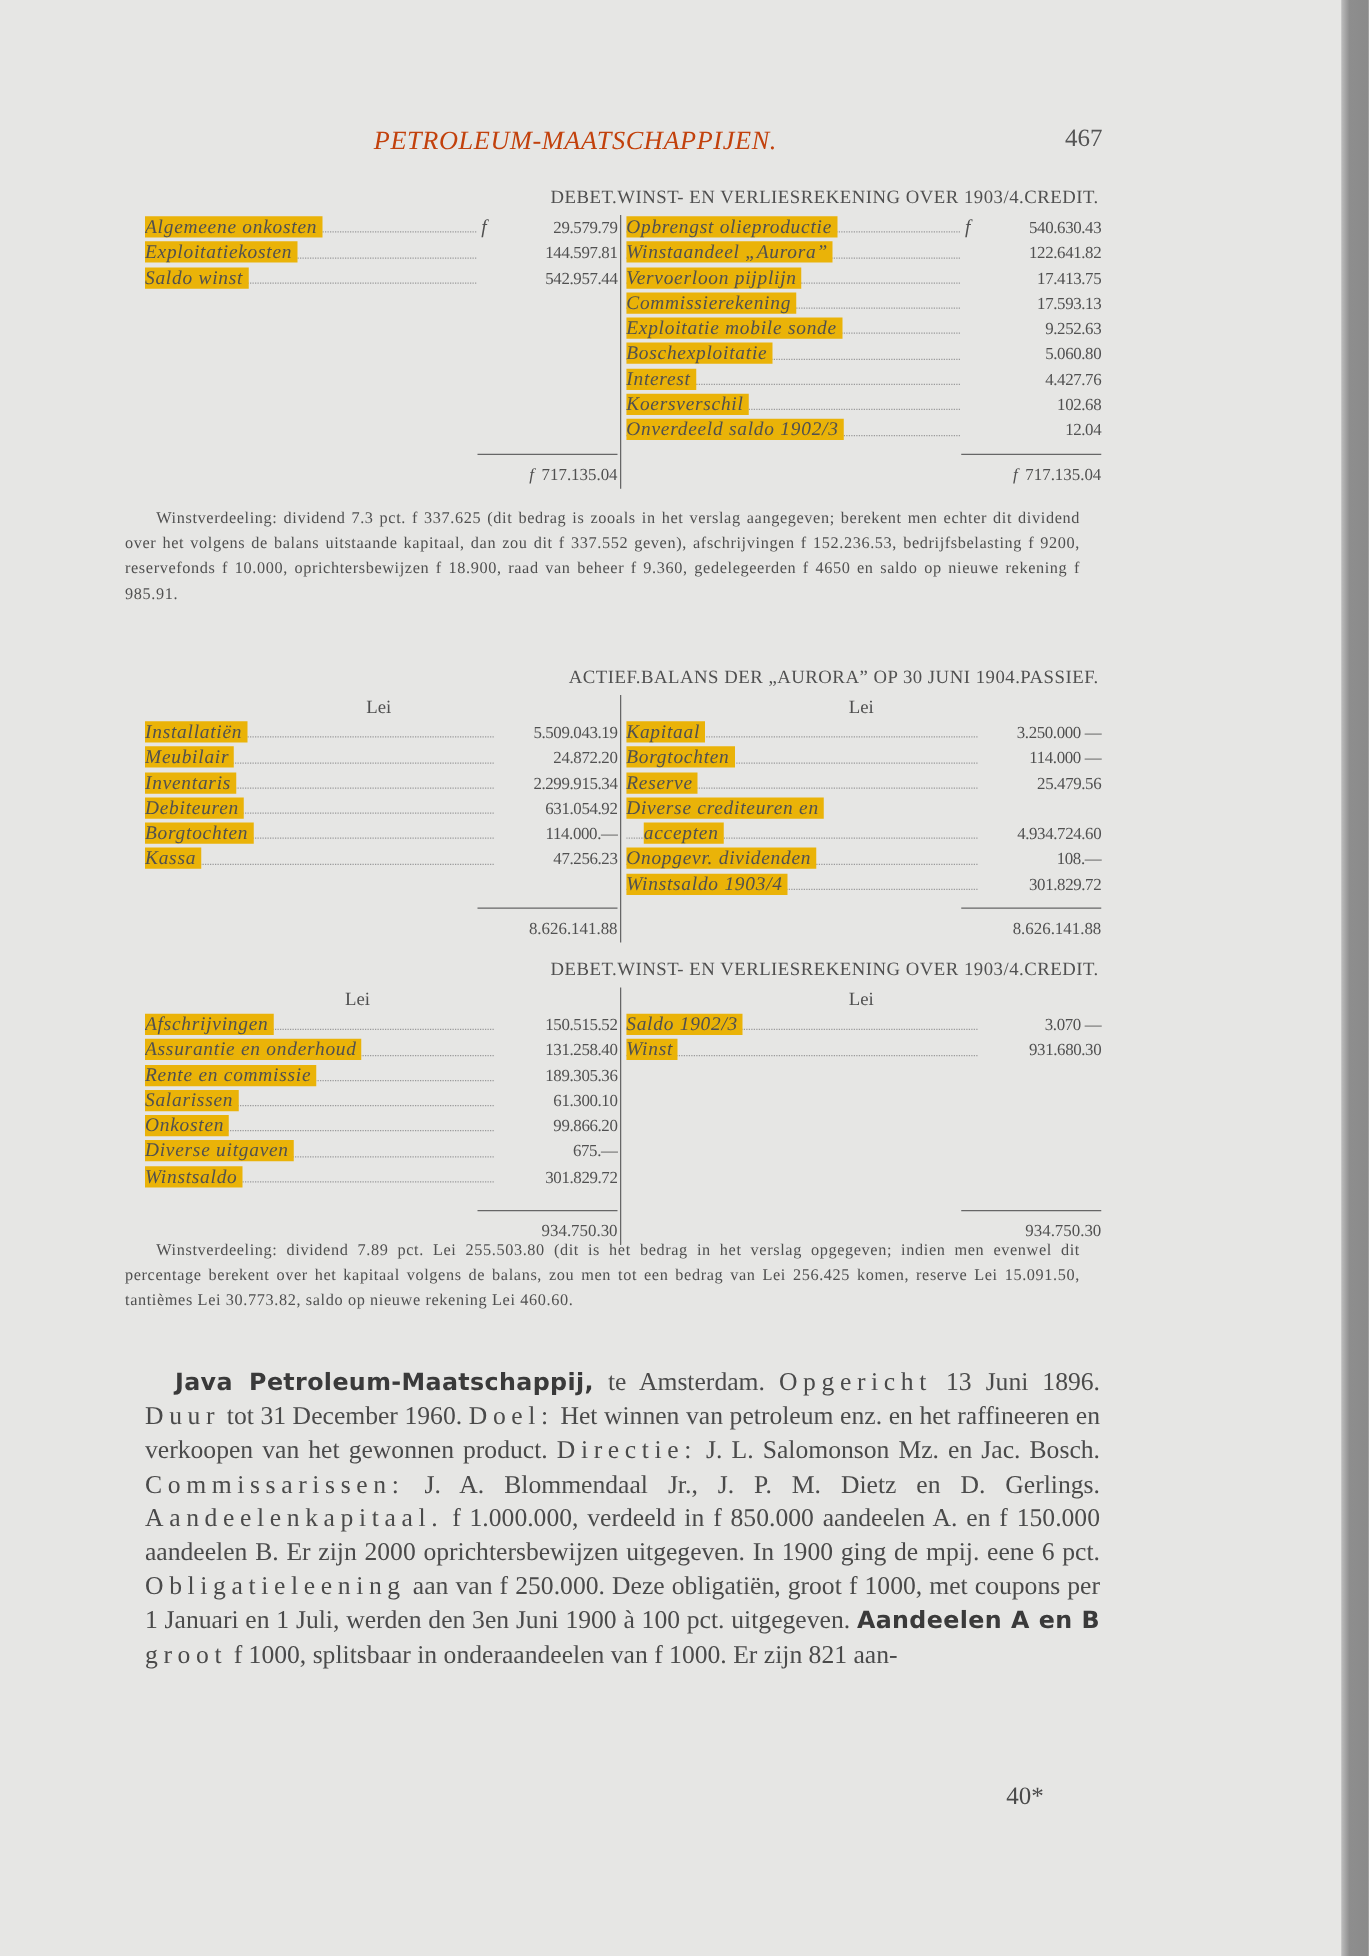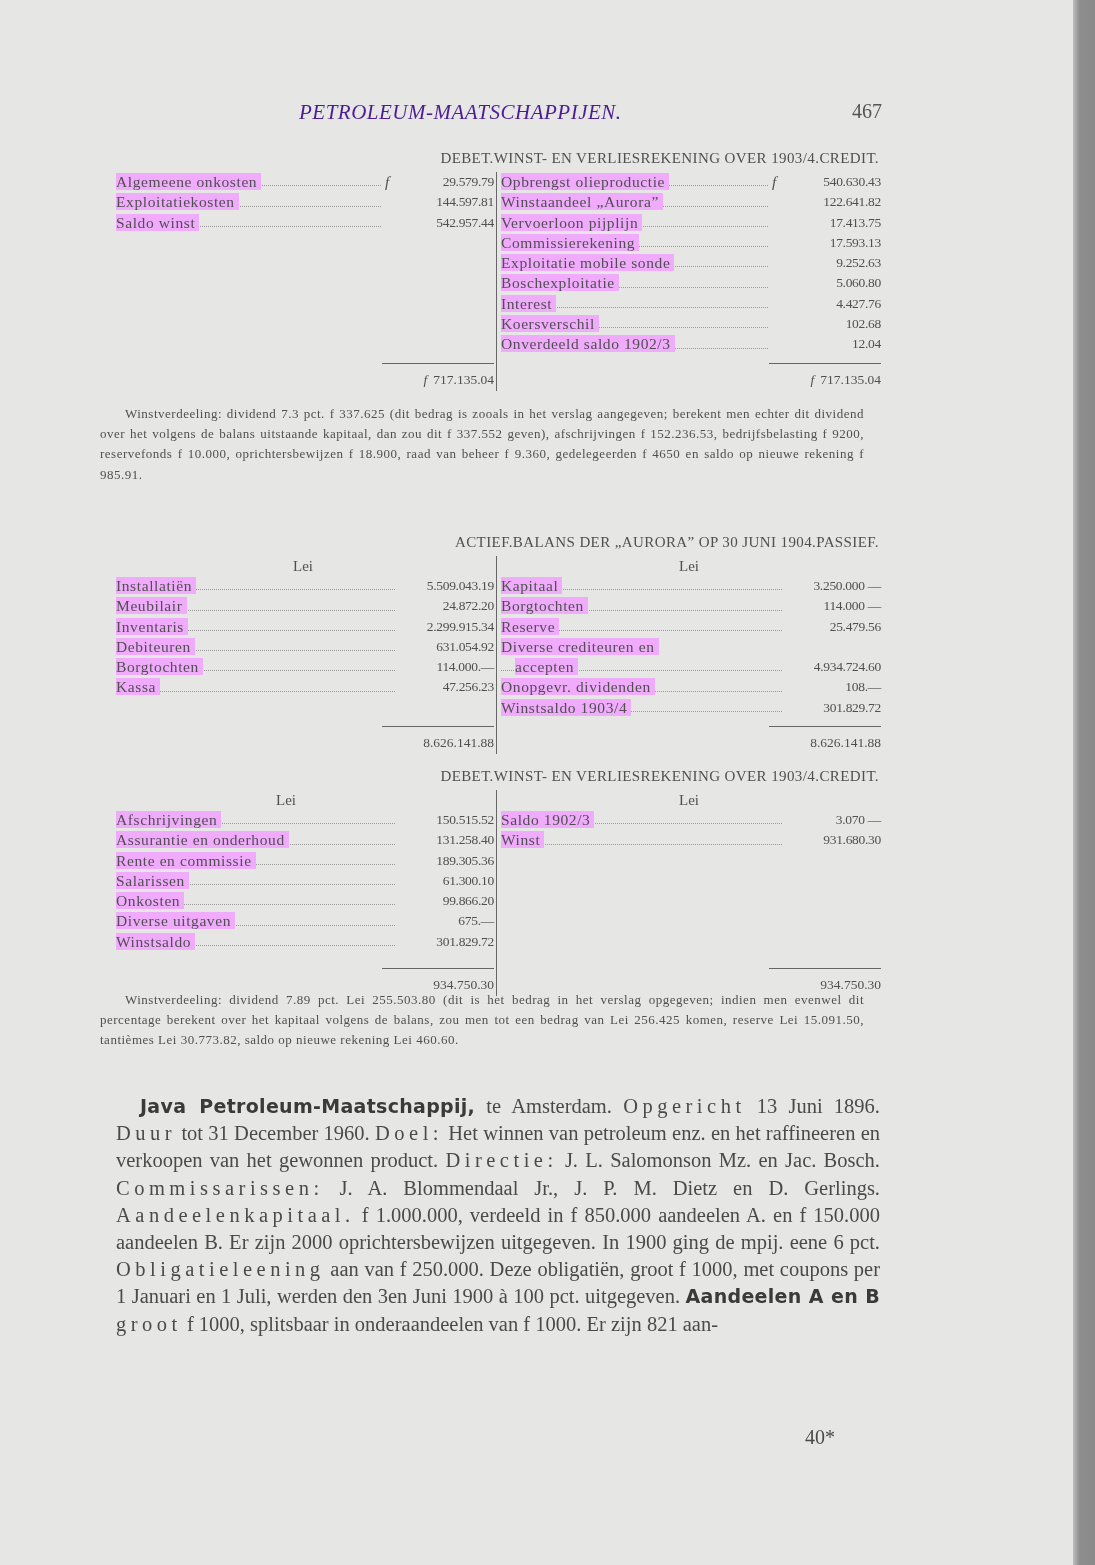--- a/index.html
+++ b/index.html
@@ -13,21 +13,21 @@
   .page-edge {
     position: absolute; top: 0; right: 0; width: 22px; height: 1565px;
     background: linear-gradient(to right, #bdbdbd 0%, #8e8e8e 30%, #8a8a8a 100%);
   }
   .header {
     position: absolute; top: 100px; left: 0; width: 1095px; height: 30px;
   }
   .running-title {
     position: absolute; left: 299px; top: 0;
     font-family: "Liberation Serif", serif; font-style: italic;
-    font-size: 21px; letter-spacing: 0.5px; color: #4c1d95;
+    font-size: 21px; letter-spacing: 0.5px; color: #c2410c;
   }
   .page-number {
     position: absolute; left: 852px; top: 0;
     font-family: "Liberation Serif", serif; font-size: 20px; color: #555;
   }
 
   
   .acct {
     position: absolute; left: 116px; width: 767px;
     font-family: "Liberation Serif", serif; font-size: 15.5px; color: #505050;
@@ -36,21 +36,21 @@
     display: flex; justify-content: flex-end;
     letter-spacing: 0.4px; font-size: 15px; height: 22px;
     padding: 0 4px 0 43px;
   }
   .cols { display: flex; position: relative; }
   .col { position: relative; }
   .col.left { width: 382px; border-right: 1.5px solid #666; }
   .col.right { width: 384px; padding-left: 4px; }
   .row { display: flex; height: 20.3px; line-height: 20.3px; white-space: nowrap; }
   .row .label { flex: 1; overflow: hidden; position: relative; letter-spacing: 0.6px; }
-  .row .label .lbl { background: #f0abfc; position: relative; z-index: 1; padding-right: 4px; }
+  .row .label .lbl { background: #eab308; position: relative; z-index: 1; padding-right: 4px; font-style: italic; }
   .row .label::after {
     content: ""; position: absolute; left: 0; right: 4px; bottom: 6px;
     border-bottom: 1px dotted #9a9a9a;
   }
   .row .label.nodots::after { display: none; }
   .row .cur { width: 14px; font-style: italic; text-align: left; }
   .row .amt { text-align: right; font-size: 13.5px; letter-spacing: -0.3px; padding-right: 2px; }
   .col.left .row .amt { width: 95px; }
   .col.right .row .amt { width: 95px; }
   .unit-row { height: 20px; line-height: 20px; text-align: center; padding-right: 6px; font-size: 15px; }

